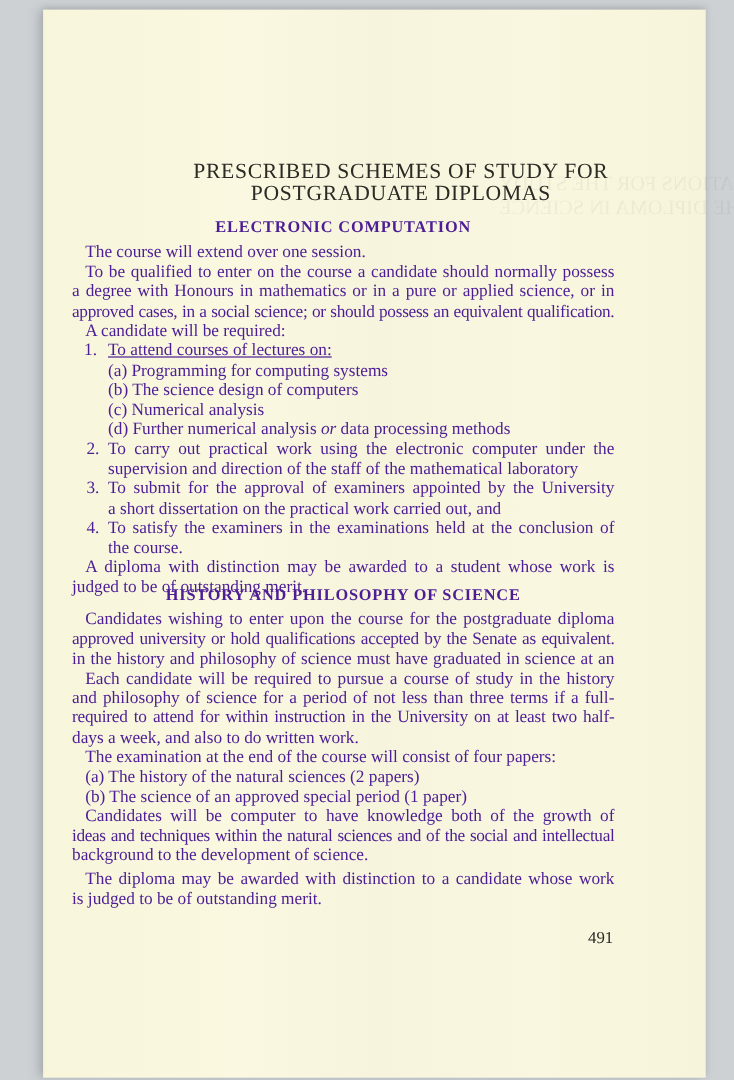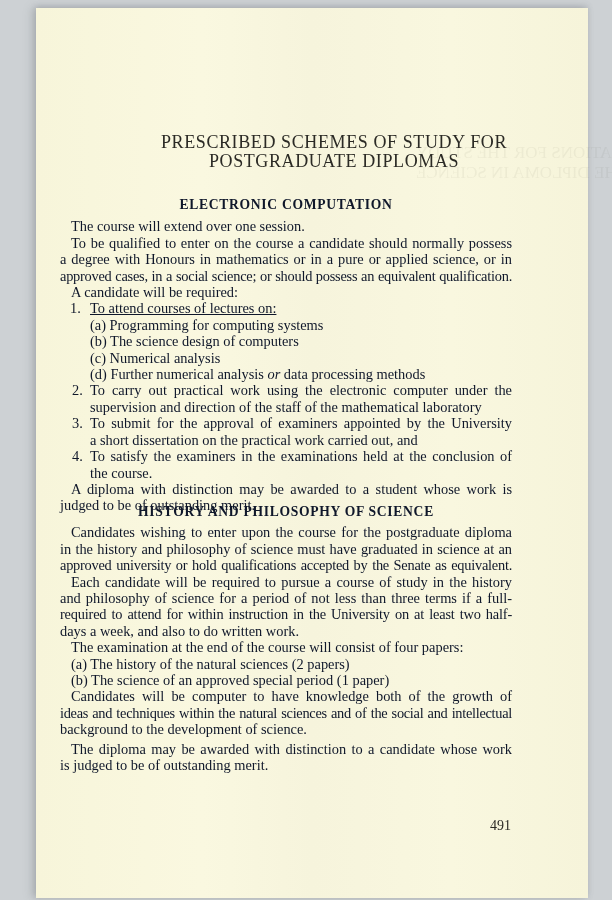--- a/index.html
+++ b/index.html
@@ -12,36 +12,36 @@
   .page {
     position: absolute; left: 36px; top: 8px; width: 552px; height: 890px;
     background: linear-gradient(90deg, #f7f5da 0%, #faf8e0 30%, #f6f4dc 50%, #f9f7df 75%, #f6f4da 100%);
     box-shadow: -4px 0 8px rgba(120,125,130,0.35), 0 -2px 5px rgba(120,125,130,0.25);
   }
   .ghost {
     position: absolute; color: rgba(60,60,50,0.06); font-size: 15px; white-space: nowrap;
     transform: scaleX(-1);
   }
   .text {
-    position: absolute; left: 60px; width: 452px; color: #0f172a;
-    font-size: 14.4px; line-height: 16.4px; margin-top: 16px;
+    position: absolute; left: 60px; width: 452px; color: #4c1d95;
+    font-size: 14.4px; line-height: 16.4px;
   }
   .title {
     position: absolute; left: 36px; width: 596px; text-align: center; top: 133px;
     font-size: 18px; line-height: 19px; letter-spacing: 0.6px; color: #2b2a25;
   }
   .heading {
     text-align: center; font-size: 13.6px; letter-spacing: 0.7px; margin: 0;
   }
   p { margin: 0; text-align: justify; text-align-last: auto; }
   .ind { text-indent: 11px; }
   .li { padding-left: 20px; text-indent: -20px; text-align: justify; }
   .li .num { display: inline-block; width: 20px; text-indent: 0; }
   .pagenum {
-    position: absolute; left: 490px; top: 818px; font-size: 14px; color: #2b2a25;
+    position: absolute; left: 490px; top: 775px; font-size: 14px; color: #2b2a25;
   }
   .j { text-align: justify; text-align-last: justify; }
 </style>
 </head>
 <body>
 
 <div class="page">
 
   <div class="ghost" style="left:380px; top:135px; font-size:17px;">REGULATIONS FOR THE STUDY</div>
   <div class="ghost" style="left:380px; top:155px; font-size:17px;">FOR THE DIPLOMA IN SCIENCE</div>
@@ -93,22 +93,22 @@
     <p class="ind j">A diploma with distinction may be awarded to a student whose work is</p>
     <p>judged to be of outstanding merit.</p>
   </div>
 </div>
 
 <div class="text" style="top:488px;">
   <h2 class="heading">HISTORY AND PHILOSOPHY OF SCIENCE</h2>
   <div style="height:4px"></div>
   <div>
     <p class="ind j">Candidates wishing to enter upon the course for the postgraduate diploma</p>
+    <p class="j" style="letter-spacing:-0.25px">approved university or hold qualifications accepted by the Senate as equivalent.</p>
     <p class="j">in the history and philosophy of science must have graduated in science at an</p>
-    <p class="j" style="letter-spacing:-0.25px">approved university or hold qualifications accepted by the Senate as equivalent.</p>
   </div>
   <div>
     <p class="ind j">Each candidate will be required to pursue a course of study in the history</p>
     <p class="j">and philosophy of science for a period of not less than three terms if a full-</p>
     <p class="j" style="letter-spacing:-0.2px">required to attend for within instruction in the University on at least two half-</p>
     <p>days a week, and also to do written work.</p>
   </div>
   <p class="ind">The examination at the end of the course will consist of four papers:</p>
   <div style="padding-left:11px">
     <div>(a) The history of the natural sciences (2 papers)</div>

